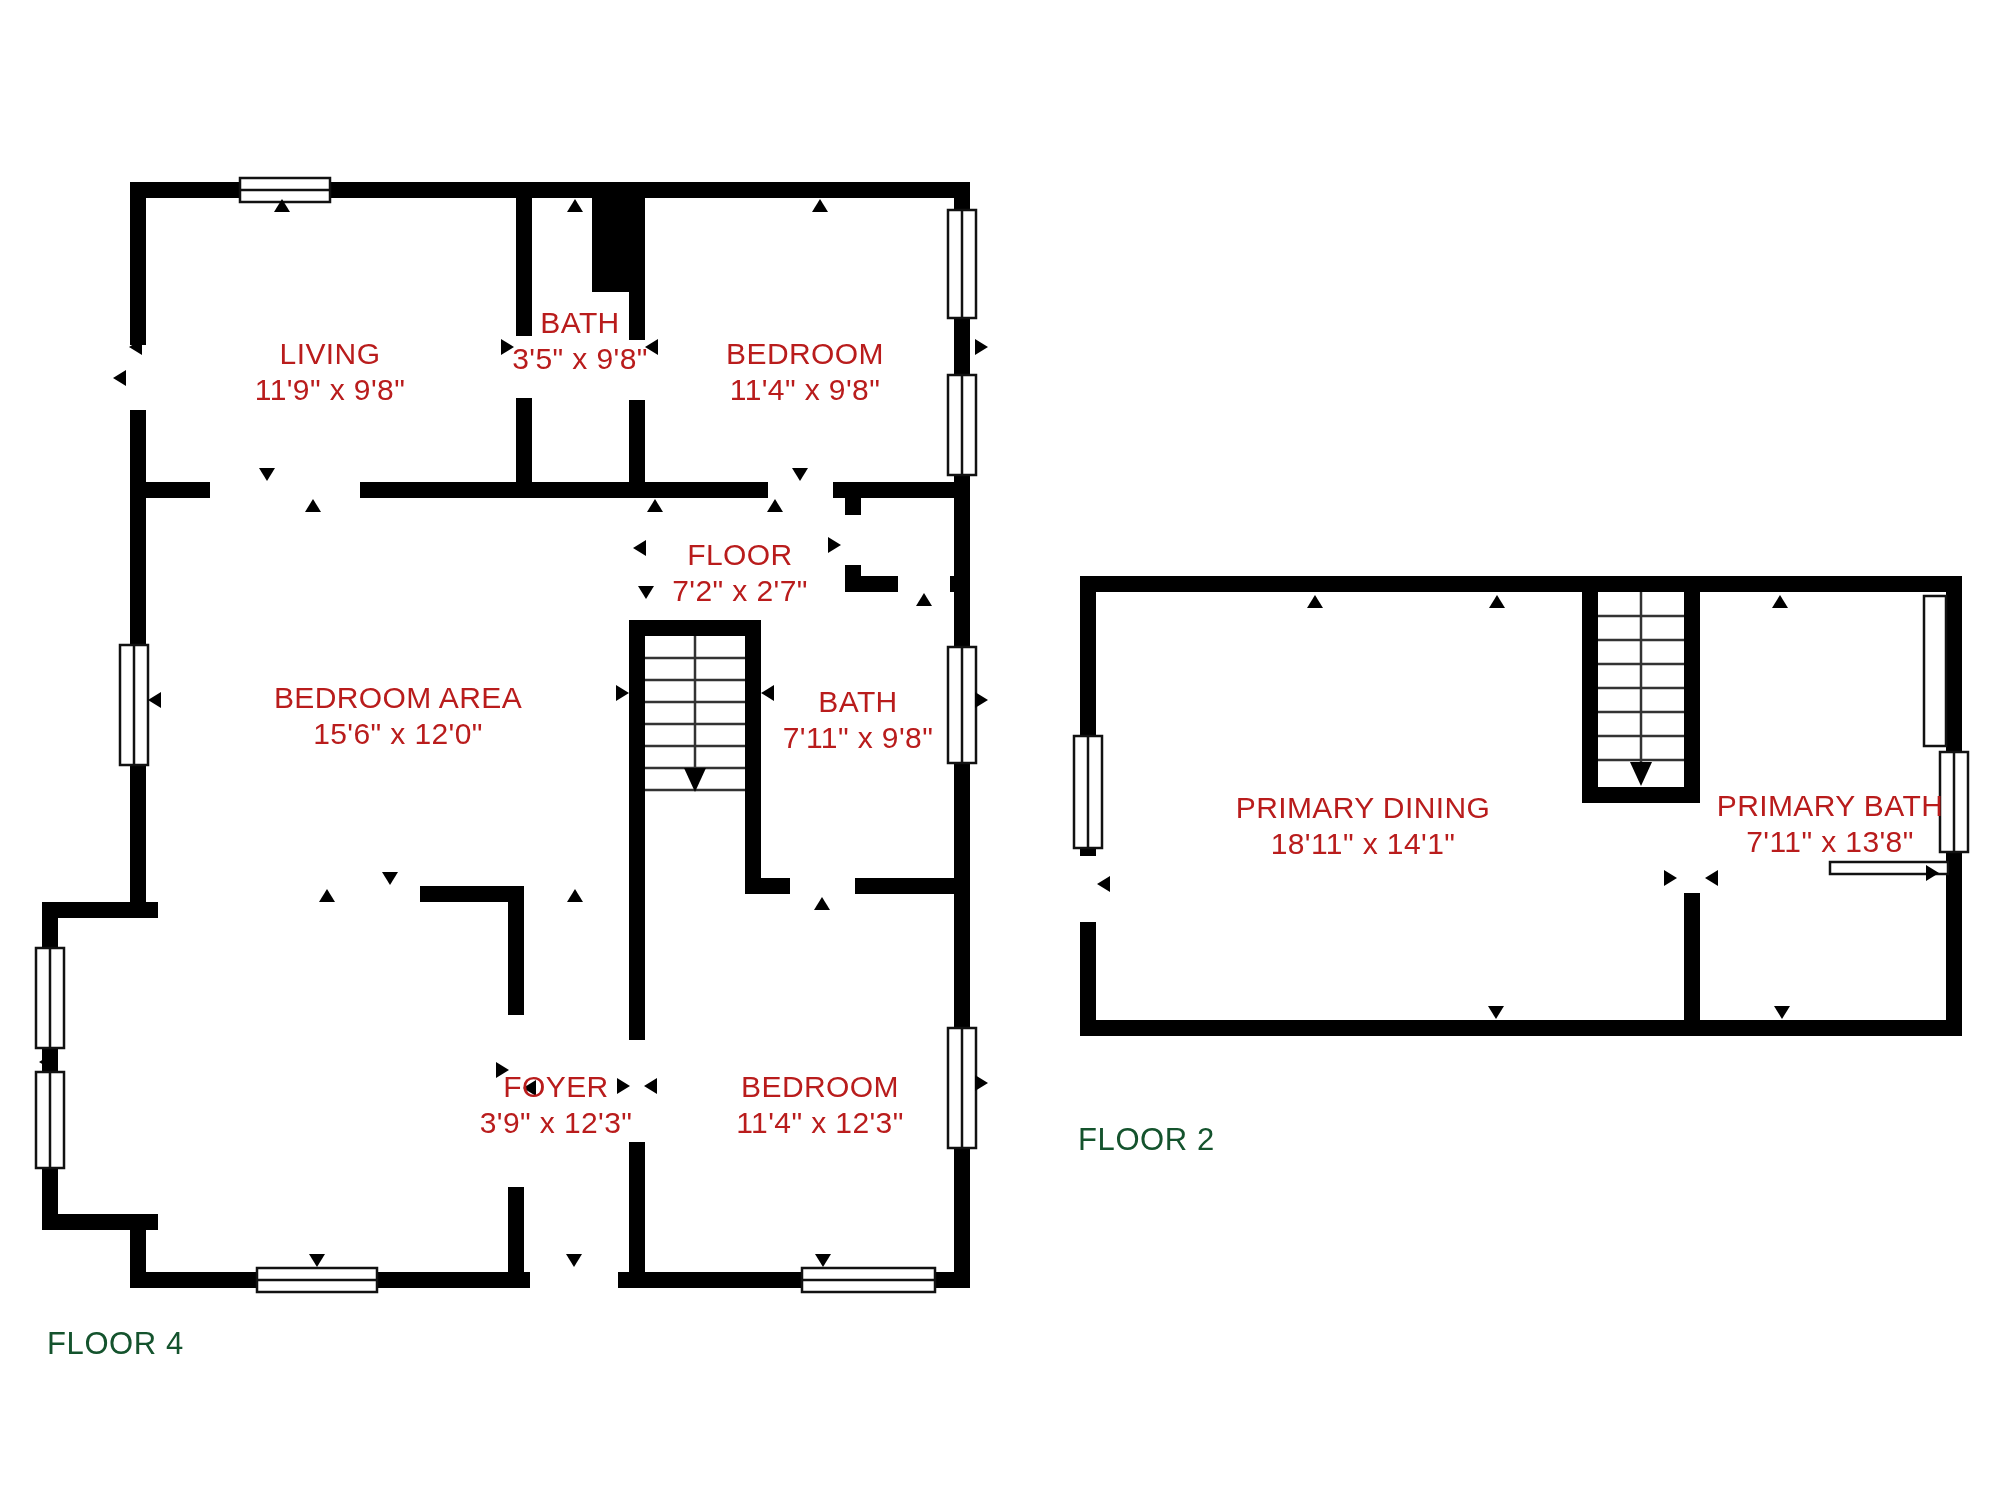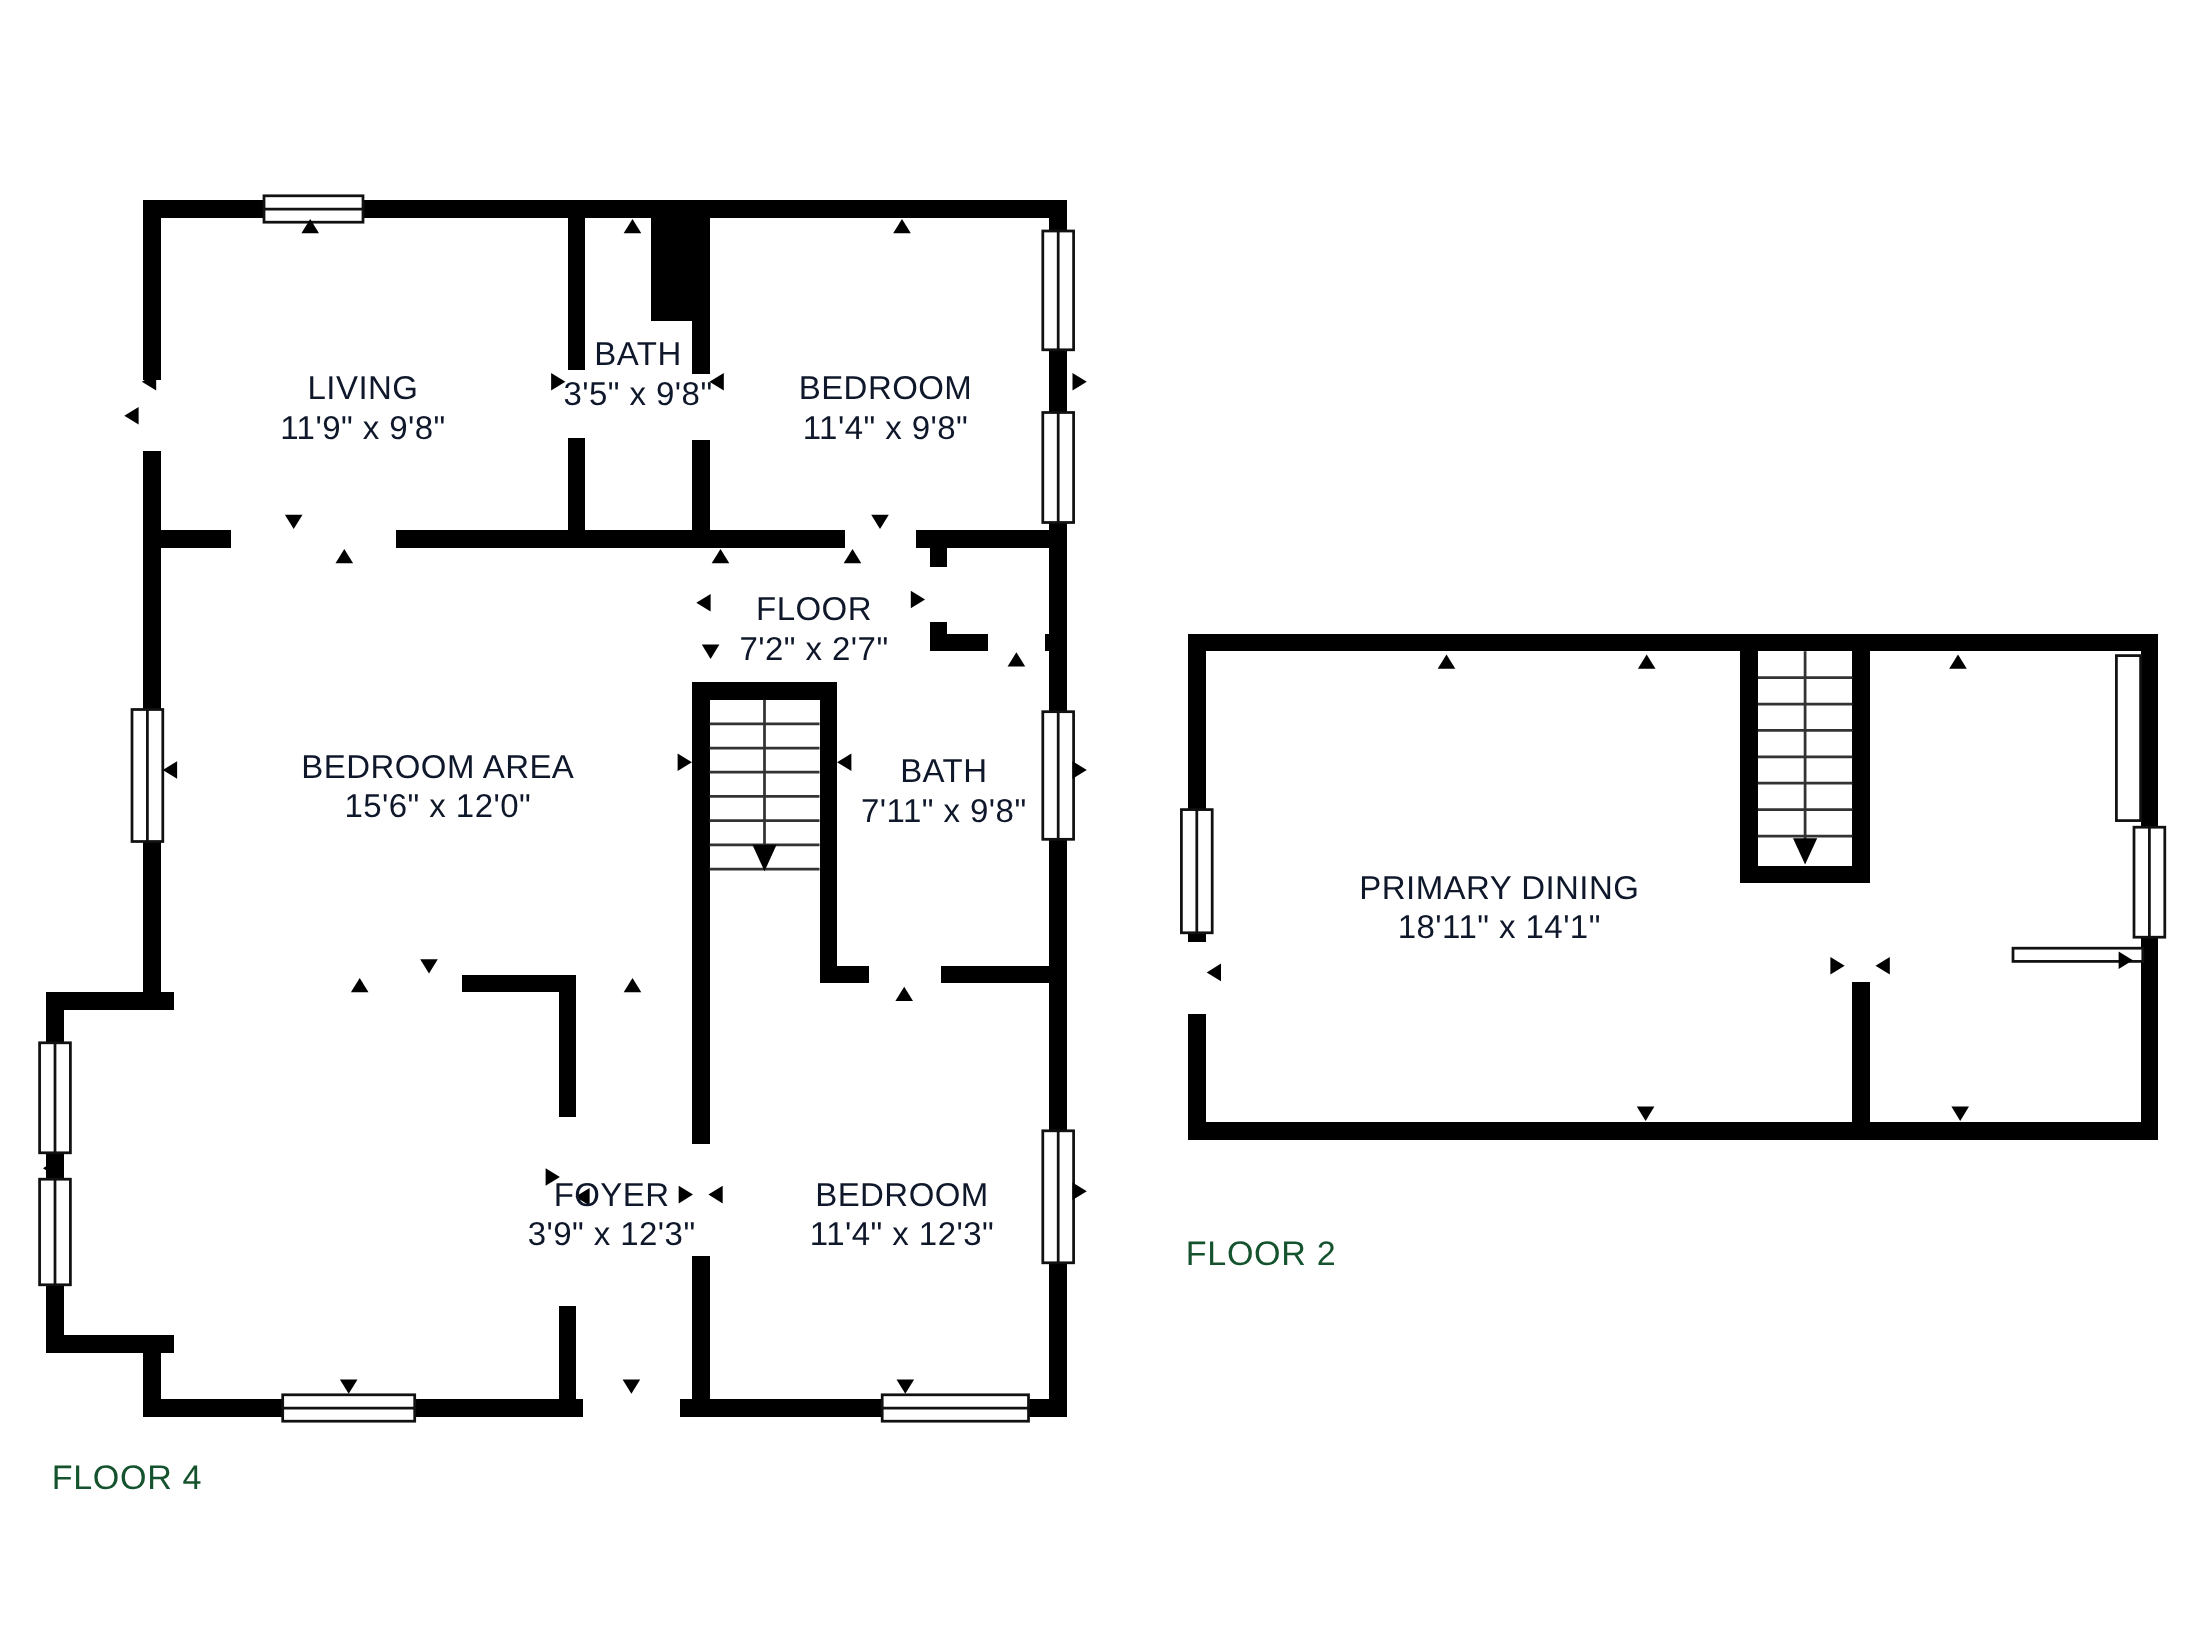--- a/index.html
+++ b/index.html
@@ -9,21 +9,21 @@
     background:#ffffff;
     font-family:"Liberation Sans", sans-serif;
     overflow:hidden;
   }
   .plan-svg{position:absolute;left:0;top:0;width:2000px;height:1500px;}
   .room-label{
     position:absolute;
     transform:translate(-50%,-50%);
     text-align:center;
     white-space:nowrap;
-    color:#0f172a;
+    color:#b91c1c;
     font-size:30px;
     line-height:36px;
     letter-spacing:0.4px;
   }
   .floor-label{
     position:absolute;
     transform:translateY(-50%);
     color:#14532d;
     font-size:31px;
     letter-spacing:0.6px;
@@ -249,17 +249,21 @@
   </div>
   <div class="room-label" style="left:820px;top:1105px">
     <div>BEDROOM</div>
     <div>11'4" x 12'3"</div>
   </div>
 
   <div class="room-label" style="left:1363px;top:826px">
     <div>PRIMARY DINING</div>
     <div>18'11" x 14'1"</div>
   </div>
+  <div class="room-label" style="left:1830px;top:824px">
+    <div>PRIMARY BATH</div>
+    <div>7'11" x 13'8"</div>
+  </div>
 
   <div class="floor-label" style="left:47px;top:1344px">FLOOR 4</div>
   <div class="floor-label" style="left:1078px;top:1140px">FLOOR 2</div>
 
 </div>
 
 </body></html>

